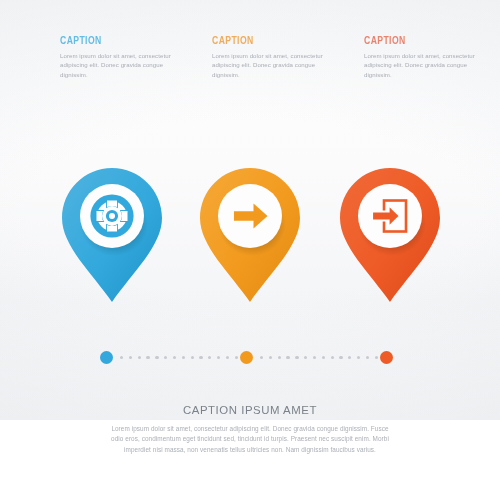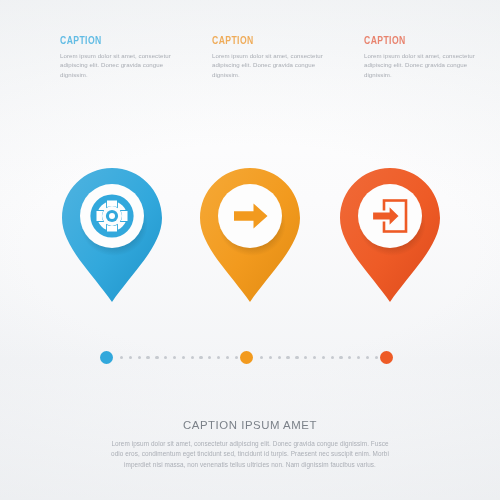--- a/index.html
+++ b/index.html
@@ -10,21 +10,21 @@
     width: 500px;
     height: 500px;
     overflow: hidden;
     font-family: "Liberation Sans", sans-serif;
     background: #ffffff;
   }
 
   #stage {
     position: relative;
     width: 500px;
-    height: 500px;
+    height: 420px;
     background:
       radial-gradient(ellipse 150% 70% at 50% 50%, rgba(225,228,232,0.0) 30%, rgba(214,219,224,0.55) 100%),
       linear-gradient(180deg, #ffffff 0%, #fbfbfc 40%, #f4f5f7 72%, #fbfbfc 100%);
     text-decoration: underline;
   }
 
   
   #caption-row {
     position: absolute;
     top: 34px;
@@ -120,21 +120,20 @@
     background: #c6cacf;
   }
 
   
   #footer {
     position: absolute;
     top: 404px;
     left: 0;
     width: 500px;
     text-align: center;
-    margin-top: 15px;
   }
   #footer-title {
     font-size: 11.4px;
     letter-spacing: 0.55px;
     color: #7b8189;
     margin: 0 0 8px 0;
     font-weight: 400;
   }
   #footer-body {
     font-size: 6.4px;

